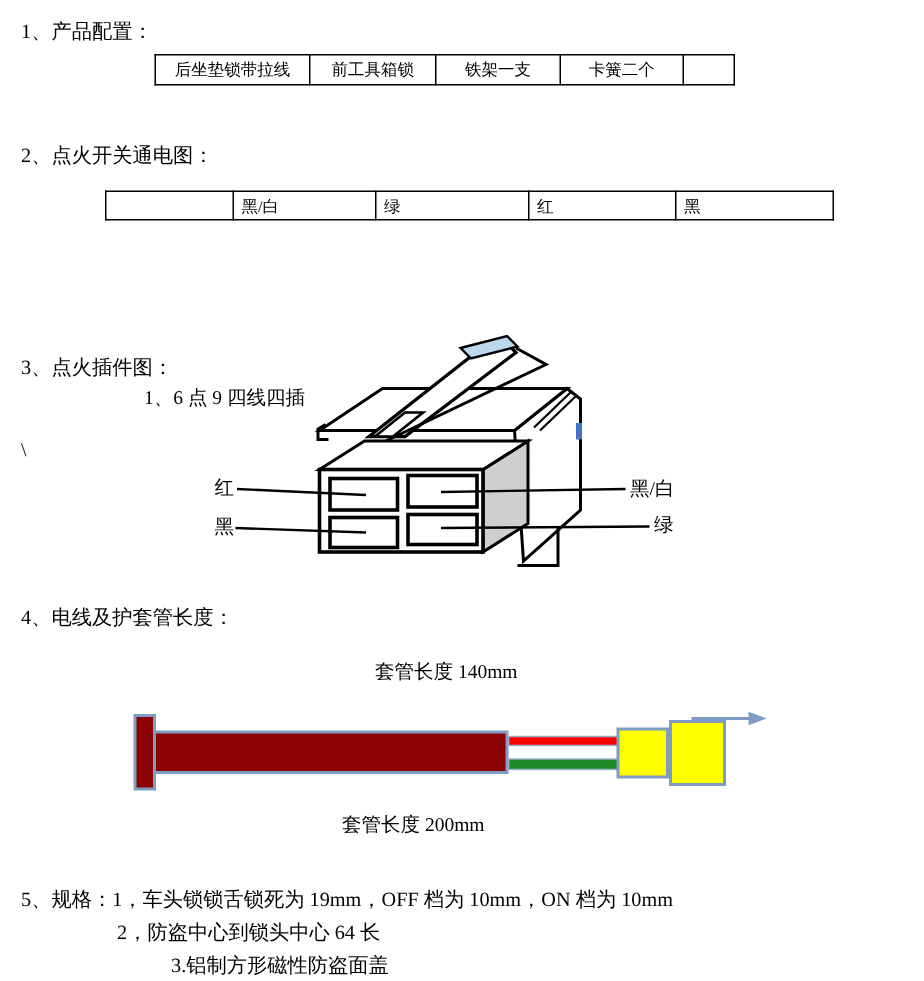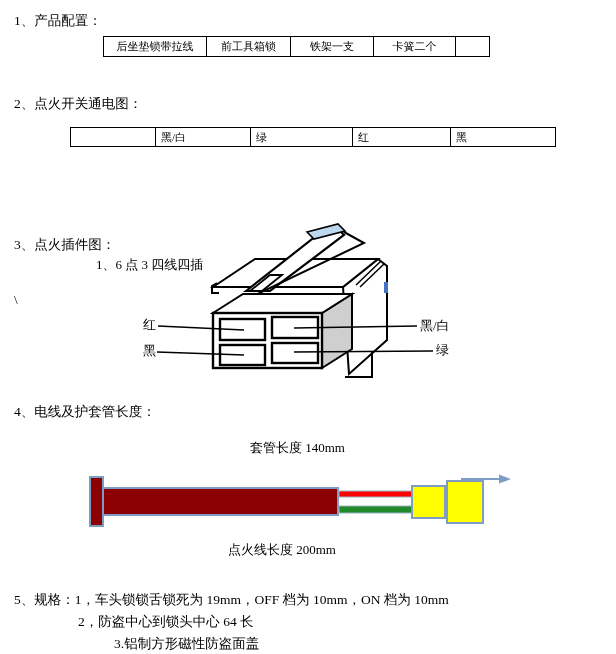--- a/index.html
+++ b/index.html
@@ -67,21 +67,21 @@
     <td></td>
     <td>黑/白</td>
     <td>绿</td>
     <td>红</td>
     <td>黑</td>
   </tr>
 </tbody>
   </table>
 
 <div class="abs h" style="left:14px;top:236px;">3、点火插件图：</div>
-<div class="abs sub" style="left:96px;top:256px;">1、6 点 3 四线四插</div>
+<div class="abs sub" style="left:96px;top:256px;">1、6 点 9 四线四插</div>
 <div class="abs sub" style="left:14px;top:292px;">\</div>
 
 <div class="svgwrap" style="left:140px;top:220px;width:350px;height:175px;">
   <svg width="350" height="175" viewBox="140 220 350 175">
 
     <polygon points="343,287 378,259 387,266 387,340 349,374" fill="#ffffff" stroke="#000" stroke-width="2"></polygon>
 
     <polygon points="213,287 255,259 378,259 343,287" fill="#ffffff" stroke="#000" stroke-width="2"></polygon>
 
     <polyline points="217,283 212,286 212,293 219,293" fill="none" stroke="#000" stroke-width="2"></polyline>
@@ -131,19 +131,19 @@
     <rect x="103" y="488" width="235" height="27" stroke="#7f9cc4" stroke-width="2" fill="#8b0000"></rect>
     <rect x="339" y="491" width="73" height="6" stroke="#9ab1c9" stroke-width="1" fill="#ff0000"></rect>
     <rect x="339" y="506" width="73" height="7" stroke="#9ab1c9" stroke-width="1" fill="#1e8b28"></rect>
     <rect x="412" y="486" width="33" height="32" stroke="#7f9cc4" stroke-width="2" fill="#ffff00"></rect>
     <rect x="447" y="481" width="36" height="42" stroke="#7f9cc4" stroke-width="2" fill="#ffff00"></rect>
     <line x1="461" y1="479" x2="501" y2="479" stroke="#7f9cc4" stroke-width="2"></line>
     <polygon points="511,479 499,474.5 499,483.5" fill="#7f9cc4"></polygon>
   </svg>
 </div>
 
-<div class="abs lbl" style="left:228px;top:541px;">点火线长度 200mm</div>
+<div class="abs lbl" style="left:228px;top:541px;">套管长度 200mm</div>
 
 <div class="abs h" style="left:14px;top:591px;">
   <span>5、规格：</span><span>1，车头锁锁舌锁死为 19mm，OFF 档为 10mm，ON 档为 10mm</span>
 </div>
 <div class="abs h" style="left:78px;top:613px;">2，防盗中心到锁头中心 64 长</div>
 <div class="abs h" style="left:78px;top:635px;margin-left:36px;">3.铝制方形磁性防盗面盖</div>
 
 </body></html>

